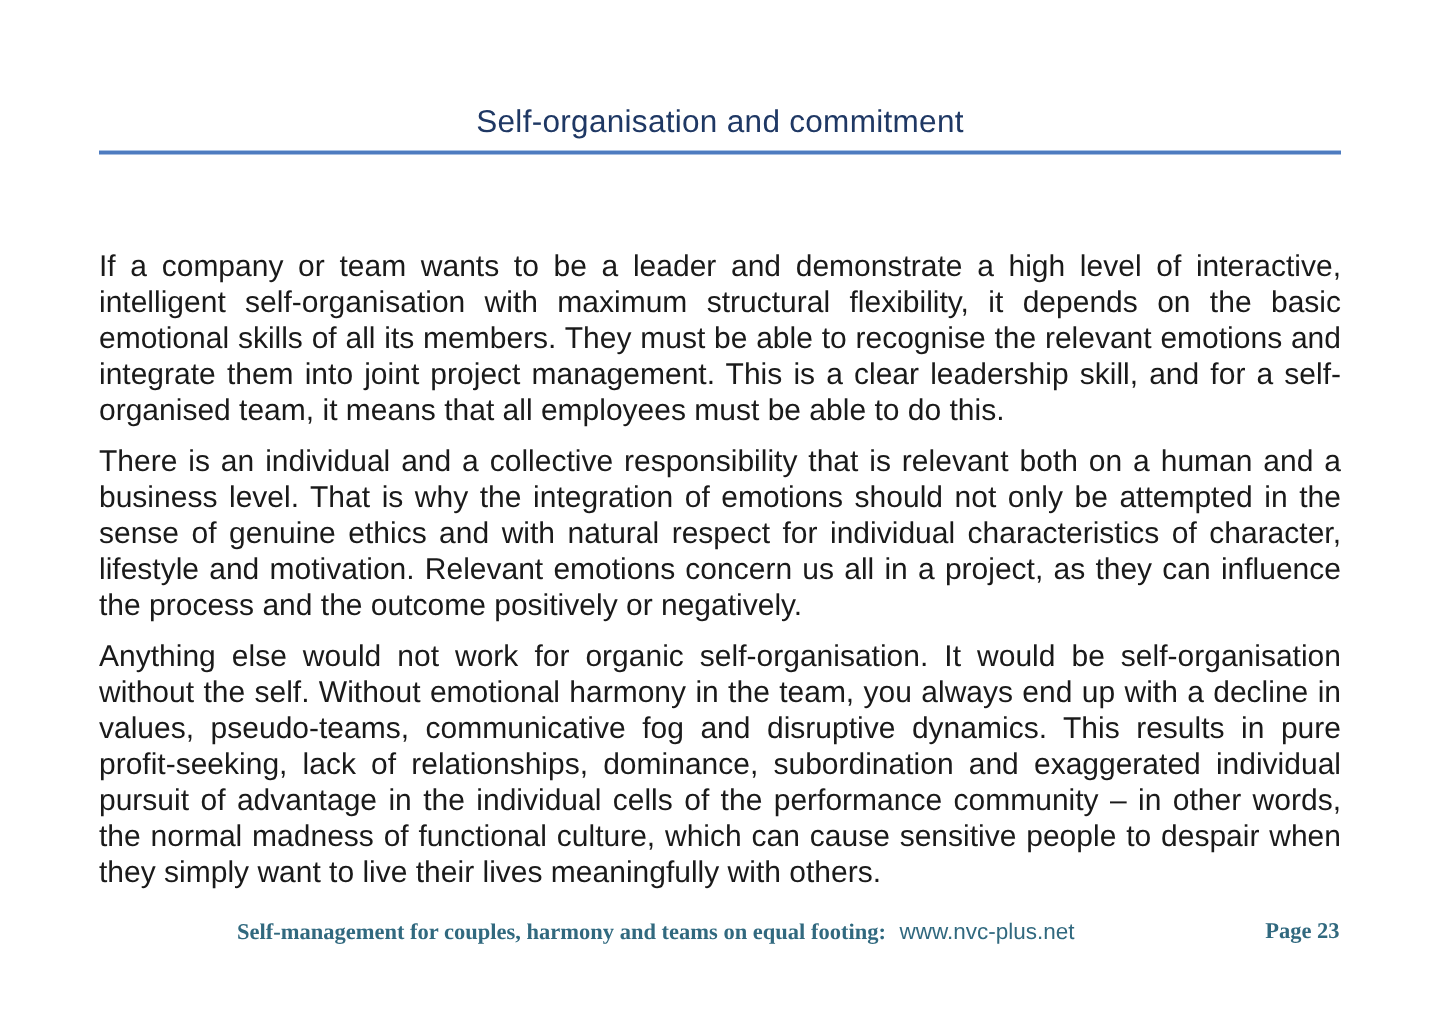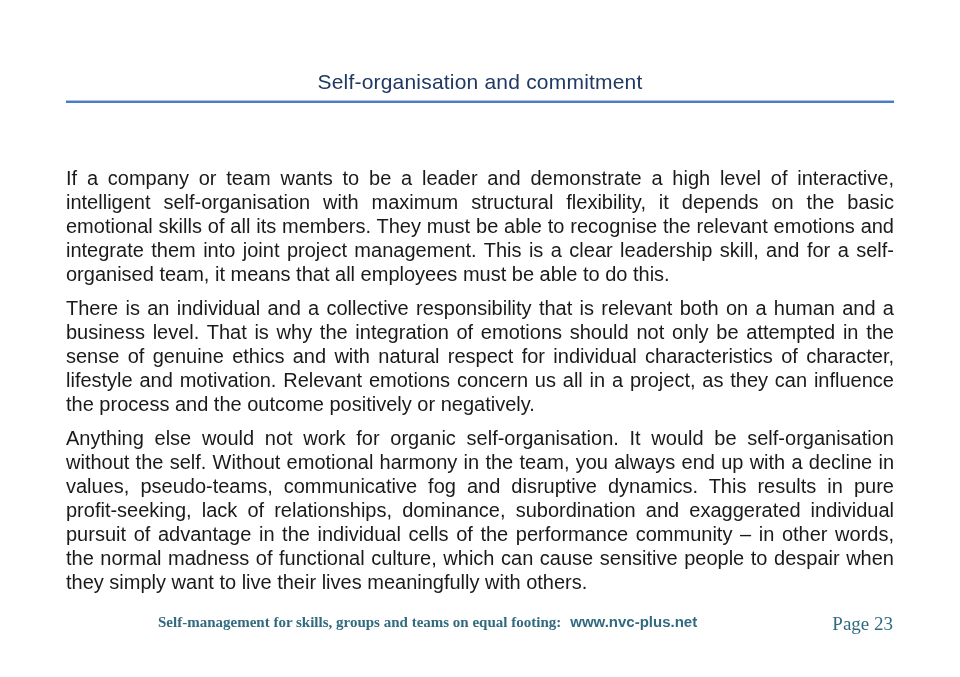--- a/index.html
+++ b/index.html
@@ -61,48 +61,48 @@
     top: 613px;
     left: 158px;
     font-family: "Liberation Serif", serif;
     font-size: 15px;
     font-weight: 600;
     color: var(--color-footer-text);
     white-space: nowrap;
   }
   .footer-url {
     font-family: "Liberation Sans", sans-serif;
-    font-weight: 700;
+    font-weight: 400;
     margin-left: 9px;
   }
   .page-number {
     position: absolute;
     top: 613px;
     right: 67px;
     font-family: "Liberation Serif", serif;
-    font-size: 19px;
-    font-weight: 400;
+    font-size: 15px;
+    font-weight: 700;
     color: var(--color-footer-text);
     white-space: nowrap;
   }
 </style>
 </head>
 <body>
 
 <div class="slide">
 
   <h1 class="page-title">Self-organisation and commitment</h1>
 
   <div class="title-rule"></div>
 
   <div class="content">
     <p>If a company or team wants to be a leader and demonstrate a high level of interactive, intelligent self-organisation with maximum structural flexibility, it depends on the basic emotional skills of all its members. They must be able to recognise the relevant emotions and integrate them into joint project management. This is a clear leadership skill, and for a self-organised team, it means that all employees must be able to do this.</p>
     <p>There is an individual and a collective responsibility that is relevant both on a human and a business level. That is why the integration of emotions should not only be attempted in the sense of genuine ethics and with natural respect for individual characteristics of character, lifestyle and motivation. Relevant emotions concern us all in a project, as they can influence the process and the outcome positively or negatively.</p>
     <p>Anything else would not work for organic self-organisation. It would be self-organisation without the self. Without emotional harmony in the team, you always end up with a decline in values, pseudo-teams, communicative fog and disruptive dynamics. This results in pure profit-seeking, lack of relationships, dominance, subordination and exaggerated individual pursuit of advantage in the individual cells of the performance community – in other words, the normal madness of functional culture, which can cause sensitive people to despair when they simply want to live their lives meaningfully with others.</p>
   </div>
 
   <div class="footer-tagline">
-    <span>Self-management for skills, groups and teams on equal footing:</span><span class="footer-url">www.nvc-plus.net</span>
+    <span>Self-management for couples, harmony and teams on equal footing:</span><span class="footer-url">www.nvc-plus.net</span>
   </div>
 
   <div class="page-number">Page 23</div>
 
 </div>
 
 </body></html>

